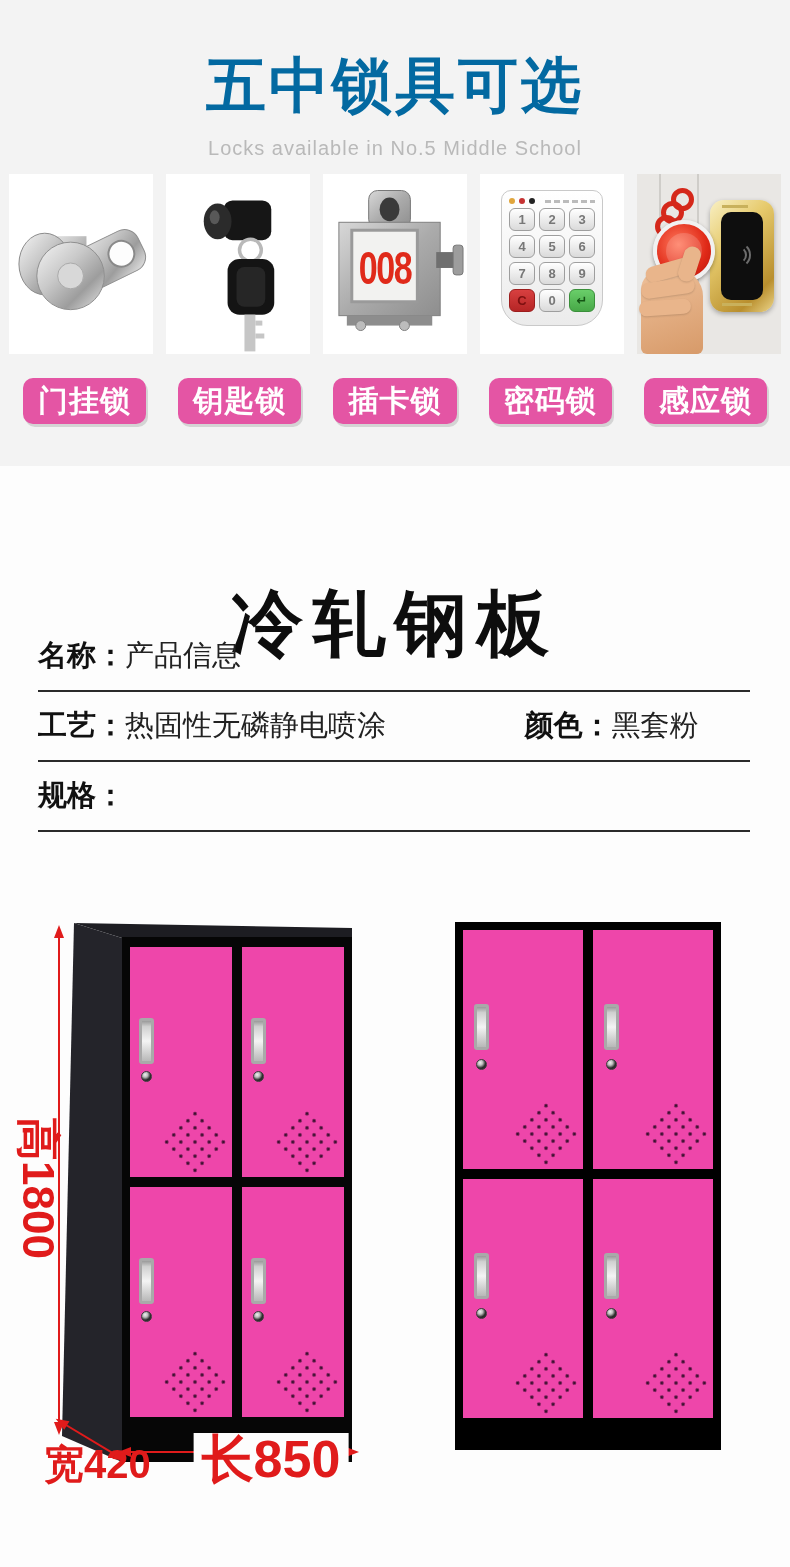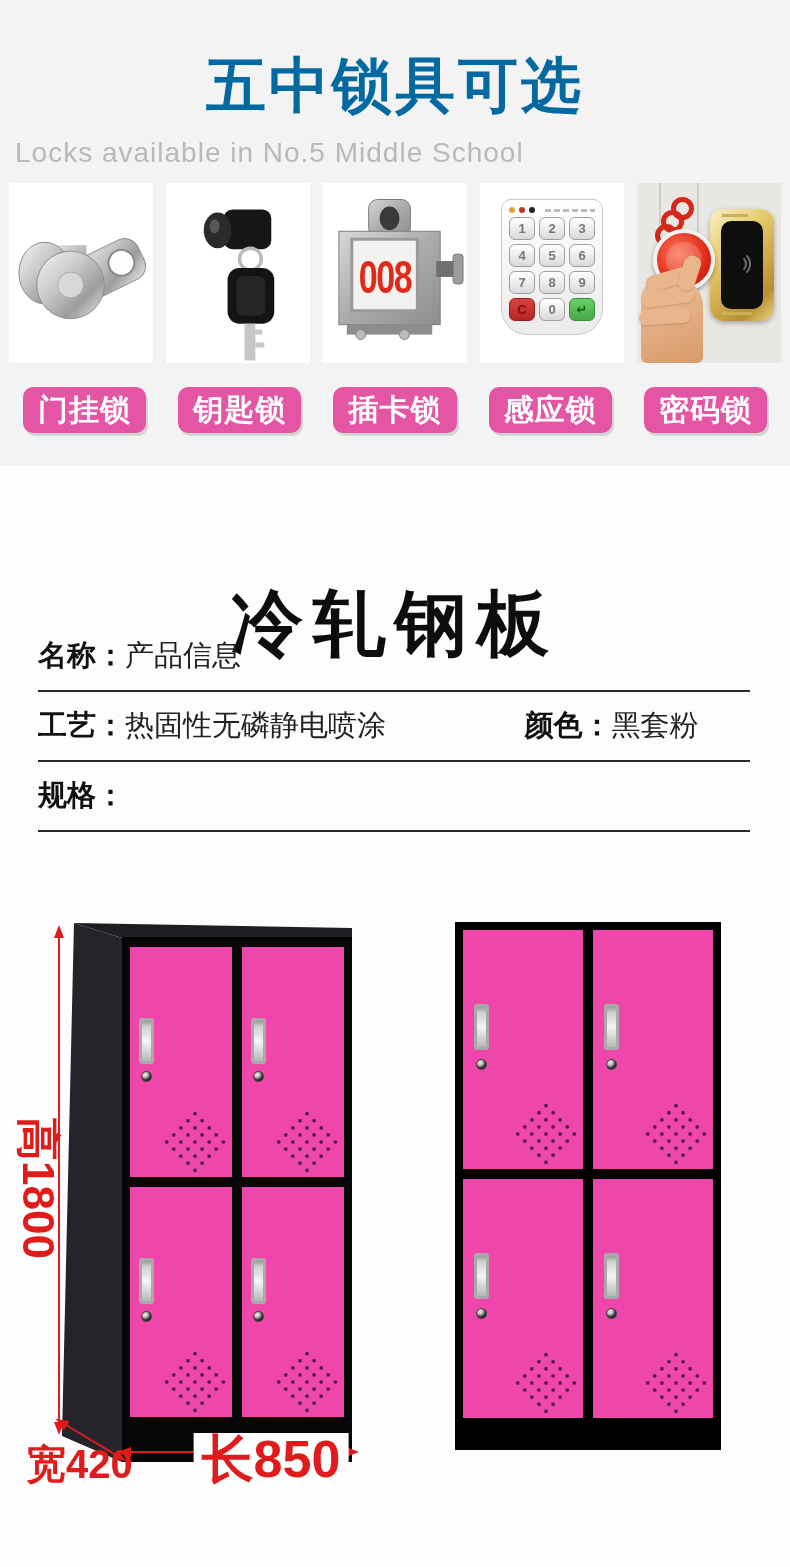--- a/index.html
+++ b/index.html
@@ -3,21 +3,21 @@
 <meta charset="utf-8">
 <style>
   html,body{margin:0;padding:0;background:#ffffff;}
   .canvas{
     position:relative;width:790px;height:1567px;margin:0 auto;overflow:hidden;
     font-family:"Liberation Sans","DejaVu Sans",sans-serif;background:#fdfdfd;
   }
   
   .top-section{position:absolute;left:0;top:0;width:790px;height:466px;background:#f3f3f3;}
   .page-title{margin:46px 0 0 0;text-align:center;font-size:60px;font-weight:900;color:#0369a1;letter-spacing:3px;}
-  .page-subtitle{margin-top:10px;text-align:left;font-size:28px;color:#b9b9b9;letter-spacing:1px;padding-left:15px;}
+  .page-subtitle{margin-top:10px;text-align:center;font-size:20px;color:#b9b9b9;letter-spacing:1px;}
   .locks-row{display:flex;gap:13px;padding:0 9px;margin-top:14px;height:180px;}
   .lock-tile{flex:1;background:#ffffff;position:relative;overflow:hidden;}
   .lock-tile svg{display:block;width:100%;height:100%;}
   .buttons-row{display:flex;justify-content:space-between;padding:0 23px;margin-top:24px;gap:32px;}
   .pink-btn{width:141px;height:46px;border-radius:10px;background:#e455a4;color:#fff;
     font-size:30px;font-weight:bold;display:flex;align-items:center;justify-content:center;
     box-shadow:2px 3px 0 rgba(120,120,120,.25);letter-spacing:1px;}
   
   .card-number{position:absolute;left:29px;top:60px;width:66px;height:68px;color:#e02a1a;
     font-size:46px;font-weight:800;display:flex;align-items:center;justify-content:center;
@@ -77,21 +77,21 @@
   .door{position:absolute;background:#ee46aa;}
   .handle{position:absolute;left:9%;top:31%;width:15px;height:46px;border-radius:3px;box-sizing:border-box;
     border:3px solid #a9a9a9;background:linear-gradient(180deg,#9a9a9a,#d0d0d0 14%,#f4f4f4 50%,#b8b8b8);}
   .keyhole{position:absolute;left:11%;top:54%;width:9px;height:9px;border-radius:50%;border:1px solid #3c3c3c;
     background:radial-gradient(circle at 35% 30%,#f0f0f0 0%,#bbb 30%,#2c2c2c 62%);}
   .vents{position:absolute;right:12px;bottom:10px;width:50px;height:50px;transform:rotate(-45deg);
     background-image:radial-gradient(circle,#3c1030 1.4px,transparent 1.9px);background-size:10px 10px;}
   
   .dim-text{position:absolute;color:#e01b1b;font-weight:800;line-height:1;white-space:nowrap;}
   .dim-h-text{left:38px;top:1188px;font-size:44px;transform:translate(-50%,-50%) rotate(90deg);}
-  .dim-w-text{left:26px;top:1444px;font-size:40px;}
+  .dim-w-text{left:44px;top:1444px;font-size:40px;}
   .dim-l-text{left:271px;top:1459px;font-size:52px;transform:translate(-50%,-50%);background:#fdfdfd;padding:0 8px;z-index:2;}
   .arrow-v{position:absolute;left:58px;top:937px;width:2px;height:486px;background:#e01b1b;}
   .arrow-v::before{content:"";position:absolute;top:-12px;left:-4px;border:solid transparent;border-width:0 5px 13px 5px;border-bottom-color:#e01b1b;}
   .arrow-v::after{content:"";position:absolute;bottom:-12px;left:-4px;border:solid transparent;border-width:13px 5px 0 5px;border-top-color:#e01b1b;}
   .arrow-h{position:absolute;height:2px;background:#e01b1b;}
   .arrow-h::before{content:"";position:absolute;left:-12px;top:-4px;border:solid transparent;border-width:5px 13px 5px 0;border-right-color:#e01b1b;}
   .arrow-h::after{content:"";position:absolute;right:-12px;top:-4px;border:solid transparent;border-width:5px 0 5px 13px;border-left-color:#e01b1b;}
   .arrow-diag{left:66px;top:1424px;width:58px;transform:rotate(31deg);transform-origin:left center;}
   .arrow-len{left:130px;top:1451px;width:217px;}
 </style>
@@ -210,22 +210,22 @@
           <i class="finger f3"></i>
           <i class="finger fthumb"></i>
         </div>
       </div>
     </div>
 
     <div class="buttons-row">
       <div class="pink-btn">门挂锁</div>
       <div class="pink-btn">钥匙锁</div>
       <div class="pink-btn">插卡锁</div>
+      <div class="pink-btn">密码锁</div>
       <div class="pink-btn">感应锁</div>
-      <div class="pink-btn">密码锁</div>
     </div>
   </section>
 
   <h2 class="info-title">冷轧钢板</h2>
 
   <div class="spec-table">
     <div class="spec-row">
       <div class="spec-cell cell-left">
         <span class="spec-label">名称：</span>
         <span class="spec-value">产品信息</span>

